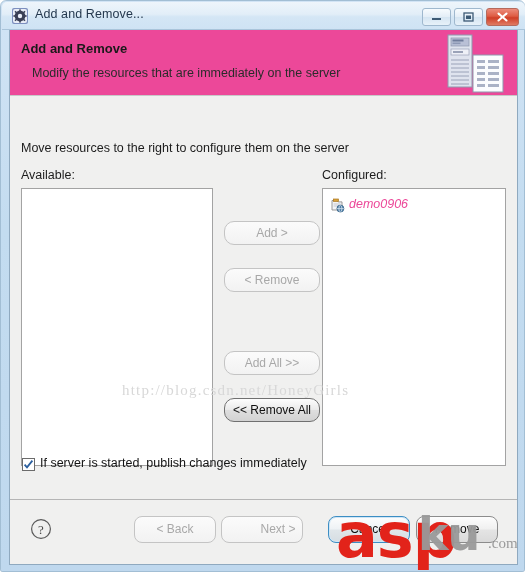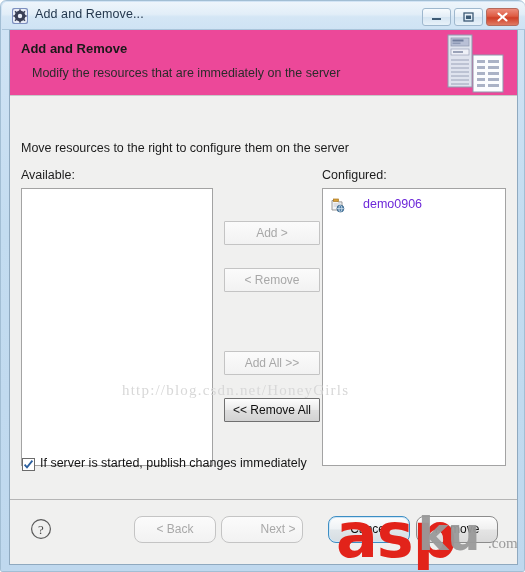--- a/index.html
+++ b/index.html
@@ -130,42 +130,43 @@
     border: 1px solid #a3a3a3;
     overflow: hidden;
   }
   #list-available   { left: 11px;  top: 92px; width: 192px; height: 278px; }
   #list-configured  { left: 312px; top: 92px; width: 184px; height: 278px; }
 
   .list-item {
     position: relative;
     height: 19px;
     margin: 6px 0 0 0;
-    padding-left: 40px;
+    padding-left: 26px;
     font-size: 12.5px;
-    color: #6d28d9;
+    font-style: italic;
+    color: #ec4899;
     line-height: 19px;
     white-space: nowrap;
   }
   .list-item .item-icon {
     position: absolute; left: 6px; top: 2px;
     width: 16px; height: 16px;
   }
 
   
   .midbtn {
     position: absolute;
     left: 214px;
     width: 96px; height: 24px;
     box-sizing: border-box;
     font-family: "Liberation Sans", sans-serif;
     font-size: 12px;
     text-align: center;
     line-height: 22px;
-    border-radius: 1px;
+    border-radius: 10px;
     border: 1px solid #c4c4c4;
     background: linear-gradient(to bottom, #fbfbfb 0%, #f2f2f2 100%);
     color: #a8a8a8;
   }
   .midbtn.enabled {
     border: 1px solid #707070;
     background: linear-gradient(to bottom, #fdfdfd 0%, #eaeaea 48%, #dedede 52%, #d2d2d2 100%);
     color: #101010;
   }
   #btn-add        { top: 125px; }

